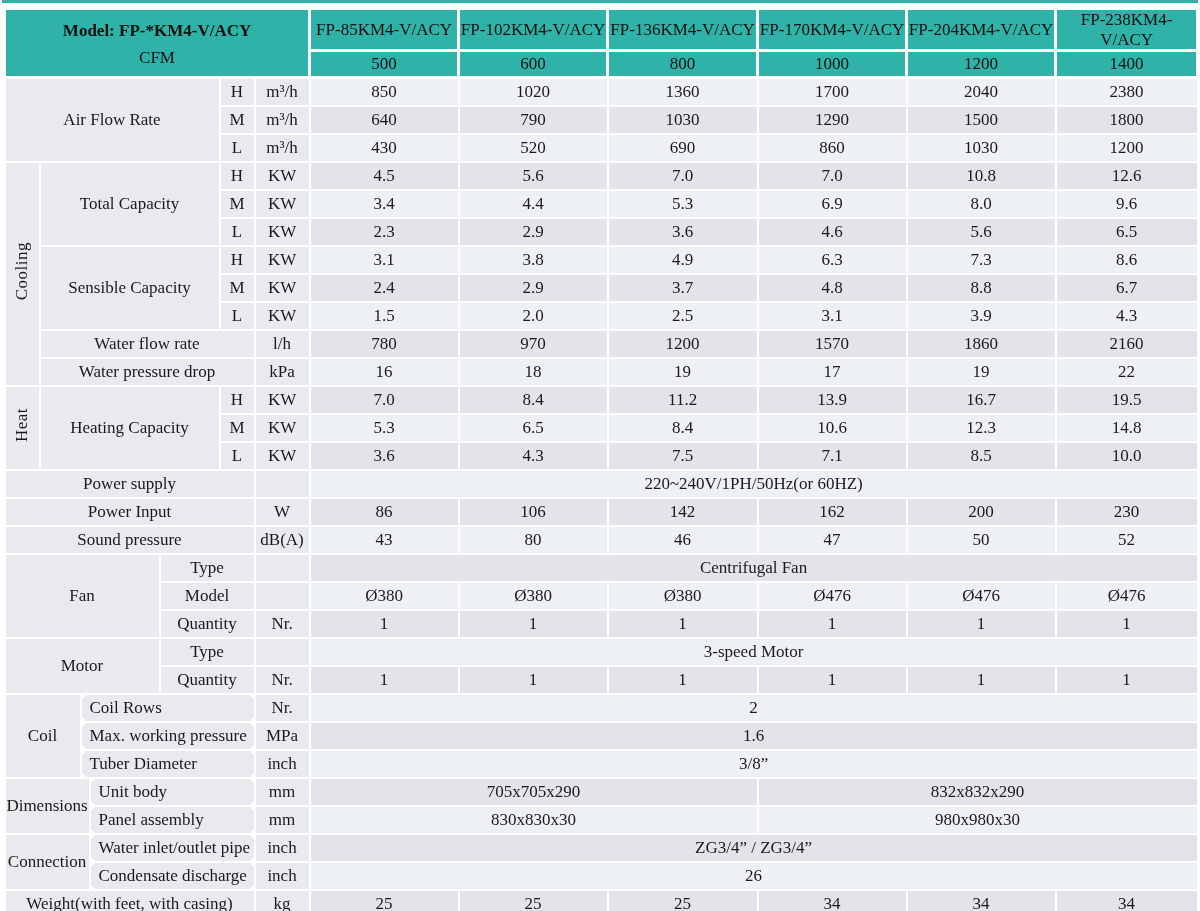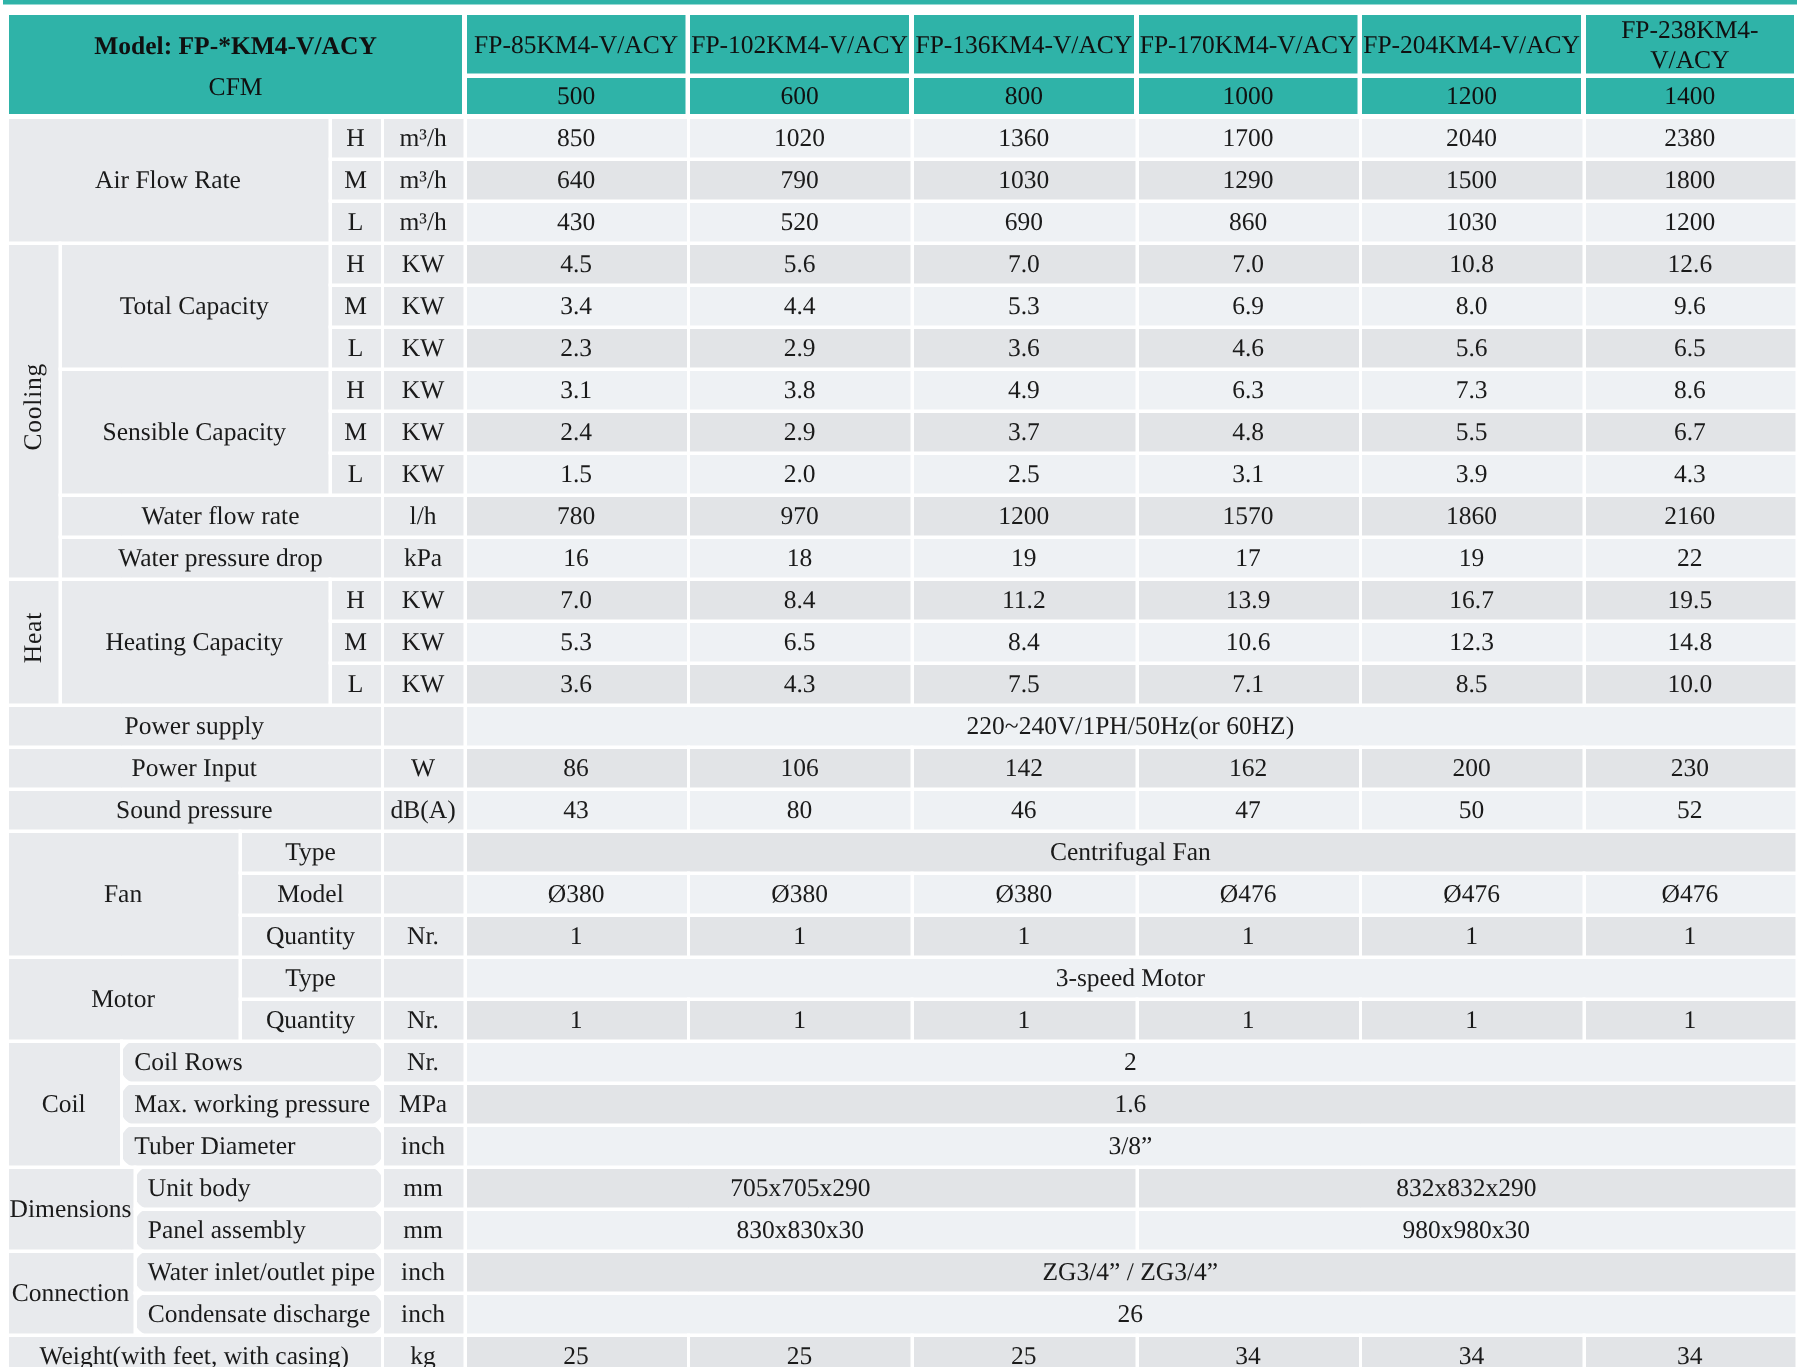--- a/index.html
+++ b/index.html
@@ -141,21 +141,21 @@
   <td class="v">7.3</td>
   <td class="v">8.6</td>
 </tr>
 <tr class="r dk">
   <td class="lab">M</td>
   <td class="lab">KW</td>
   <td class="v">2.4</td>
   <td class="v">2.9</td>
   <td class="v">3.7</td>
   <td class="v">4.8</td>
-  <td class="v">5.5</td>
+  <td class="v">8.8</td>
   <td class="v">6.7</td>
 </tr>
 <tr class="r lt">
   <td class="lab">L</td>
   <td class="lab">KW</td>
   <td class="v">1.5</td>
   <td class="v">2.0</td>
   <td class="v">2.5</td>
   <td class="v">3.1</td>
   <td class="v">3.9</td>

